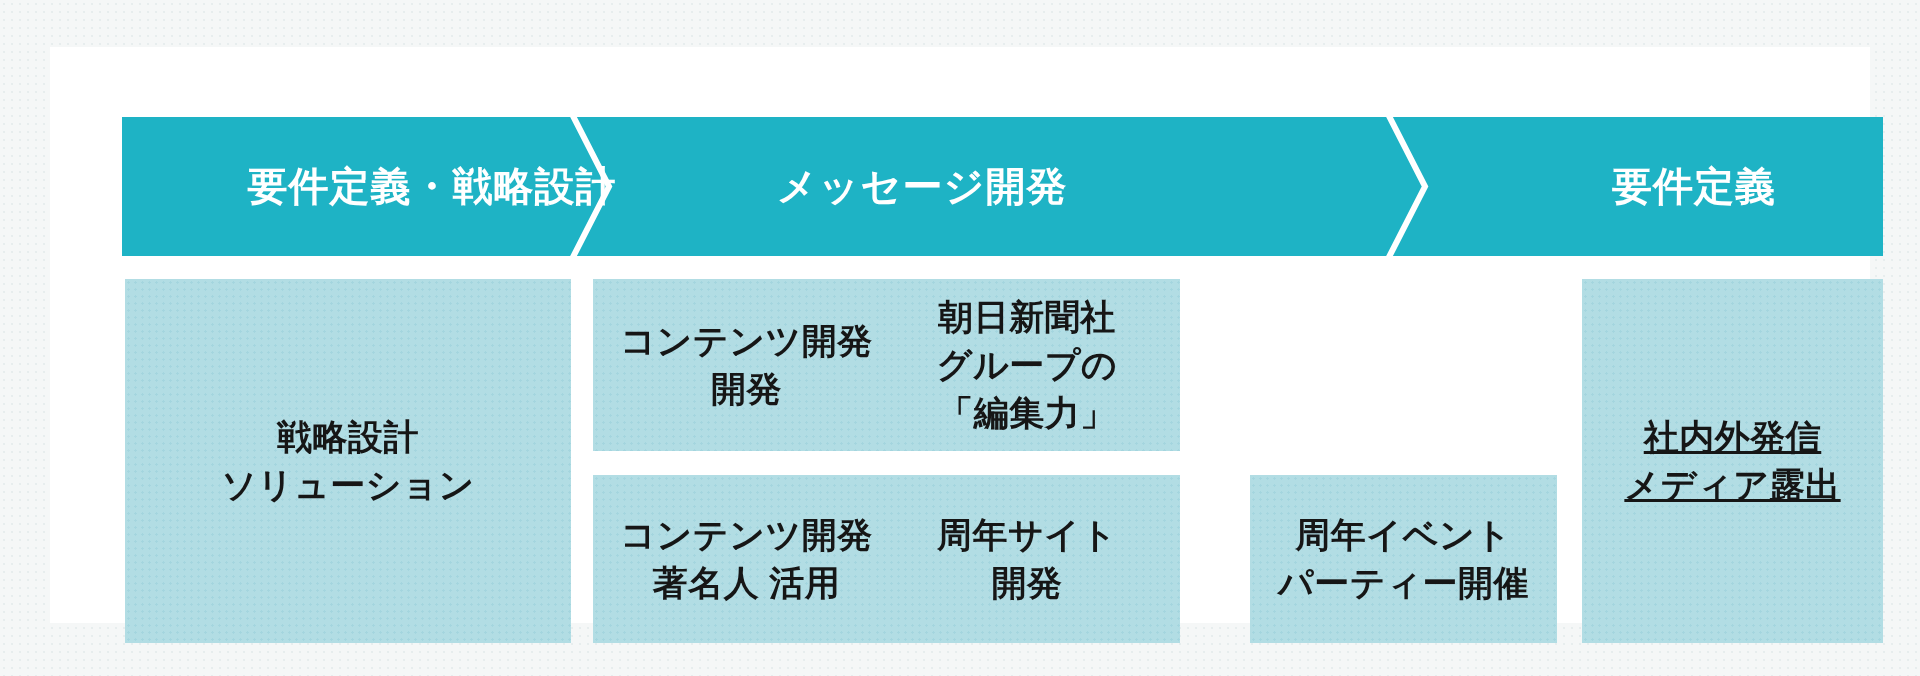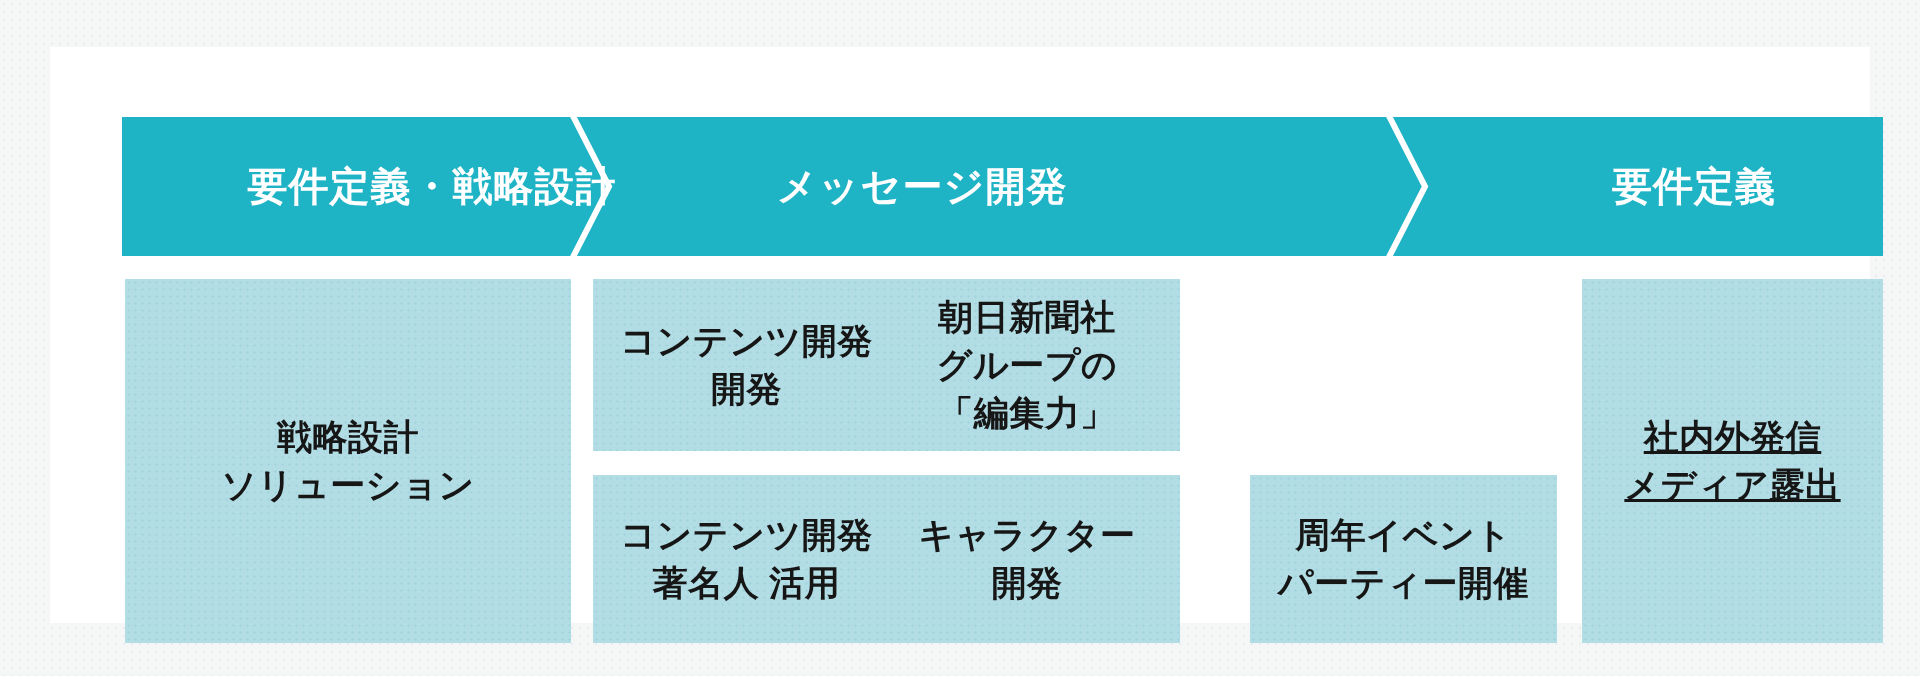--- a/index.html
+++ b/index.html
@@ -80,21 +80,21 @@
 ソリューション</div>
 
     <div class="box r1 c1">コンテンツ開発
 開発</div>
     <div class="box r1 c2">朝日新聞社
 グループの
 「編集力」</div>
 
     <div class="box r2 c1">コンテンツ開発
 著名人 活用</div>
-    <div class="box r2 c2">キャラクター
+    <div class="box r2 c2">周年サイト
 開発</div>
     <div class="box r2 c3">周年イベント
 パーティー開催</div>
 
     <div class="box box-media">社内外発信
 メディア露出</div>
 
   </div>
 </div>
 

